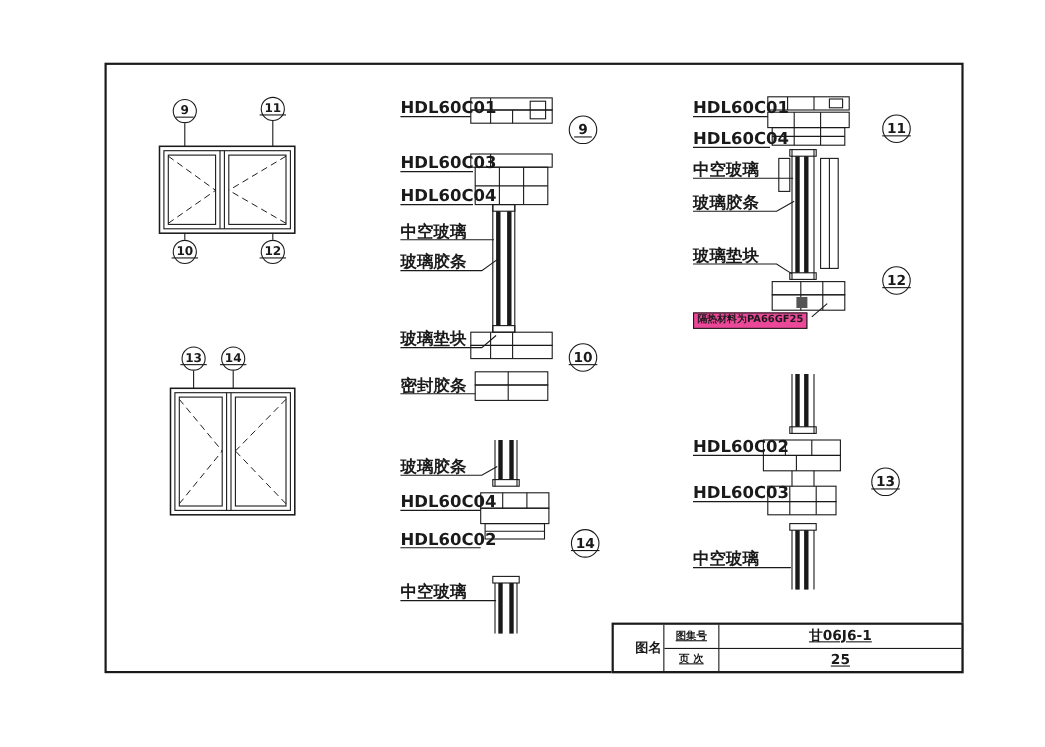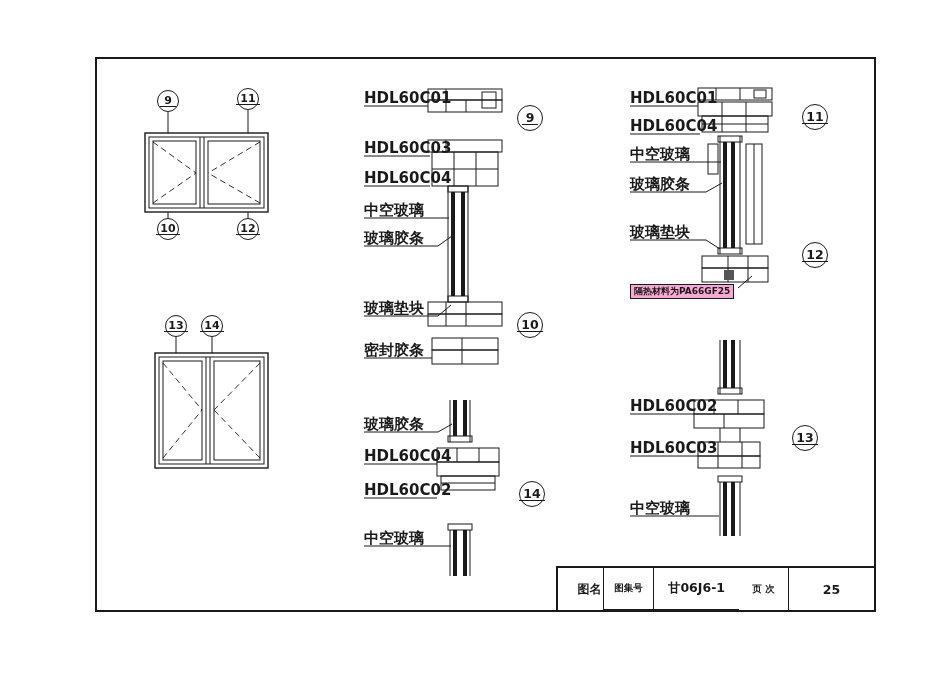--- a/index.html
+++ b/index.html
@@ -3,30 +3,30 @@
 <meta charset="utf-8">
 <style>
   * { margin:0; padding:0; box-sizing:border-box; }
   html,body { width:950px; height:679px; }
   body { background:#ffffff; position:relative; font-family:"DejaVu Sans","Liberation Sans",sans-serif; color:#1a1a1a; }
   #page { position:absolute; left:0; top:0; width:950px; height:679px; background:#ffffff; overflow:hidden; }
   .frame { position:absolute; left:95px; top:57px; width:781px; height:555px; border:2px solid #1a1a1a; background:transparent; }
   .region { position:absolute; }
   .region svg { position:absolute; left:0; top:0; }
   .label { position:absolute; font-size:15px; font-weight:bold; line-height:11px; white-space:nowrap; z-index:3; }
-  .boxedlabel { position:absolute; font-size:9px; font-weight:bold; line-height:11px; border:1px solid #1a1a1a; padding:1px 3px; white-space:nowrap; background:#f9a8d4; z-index:3; }
+  .boxedlabel { position:absolute; font-size:9px; font-weight:bold; line-height:11px; border:1px solid #1a1a1a; padding:1px 3px; white-space:nowrap; background:#ec4899; z-index:3; }
   .callout { position:absolute; border:1.5px solid #1a1a1a; border-radius:50%; display:flex; align-items:center; justify-content:center; font-weight:bold; background:#fff; z-index:4; }
   .callout.small { width:22px; height:22px; font-size:11px; }
   .callout.big { width:26px; height:26px; font-size:12.5px; }
   .callout span { border-bottom:1.3px solid #1a1a1a; padding:0 4px 0 4px; line-height:1.05; }
   .note { position:absolute; left:123px; top:530px; font-size:11px; font-weight:bold; white-space:nowrap; }
   .titleblock { position:absolute; left:556px; top:566px; width:320px; height:46px; border:2px solid #1a1a1a; display:flex; background:#fff; z-index:5; }
   .tb-name { width:46px; border-right:1px solid #1a1a1a; display:flex; align-items:center; justify-content:center; font-weight:bold; font-size:12px;padding-left:18px; }
   .tb-title { width:152px; border-right:1px solid #1a1a1a; display:flex; flex-direction:column; align-items:center; justify-content:center; font-weight:bold; font-size:12px; line-height:1.5; text-align:center; }
-  .tb-right { flex:1; display:flex; flex-direction:row; }
+  .tb-right { flex:1; display:flex; flex-direction:column;text-decoration:underline; }
   .tb-row { display:flex; flex:1; }
   .tb-row.first { border-bottom:1px solid #1a1a1a; }
   .tb-lbl { width:50px; border-right:1px solid #1a1a1a; display:flex; align-items:center; justify-content:center; font-size:9.5px; font-weight:bold; }
   .tb-val { flex:1; display:flex; align-items:center; justify-content:center; font-weight:bold; font-size:12.5px; }
 </style>
 </head>
 <body>
 
 <div id="page">
 

